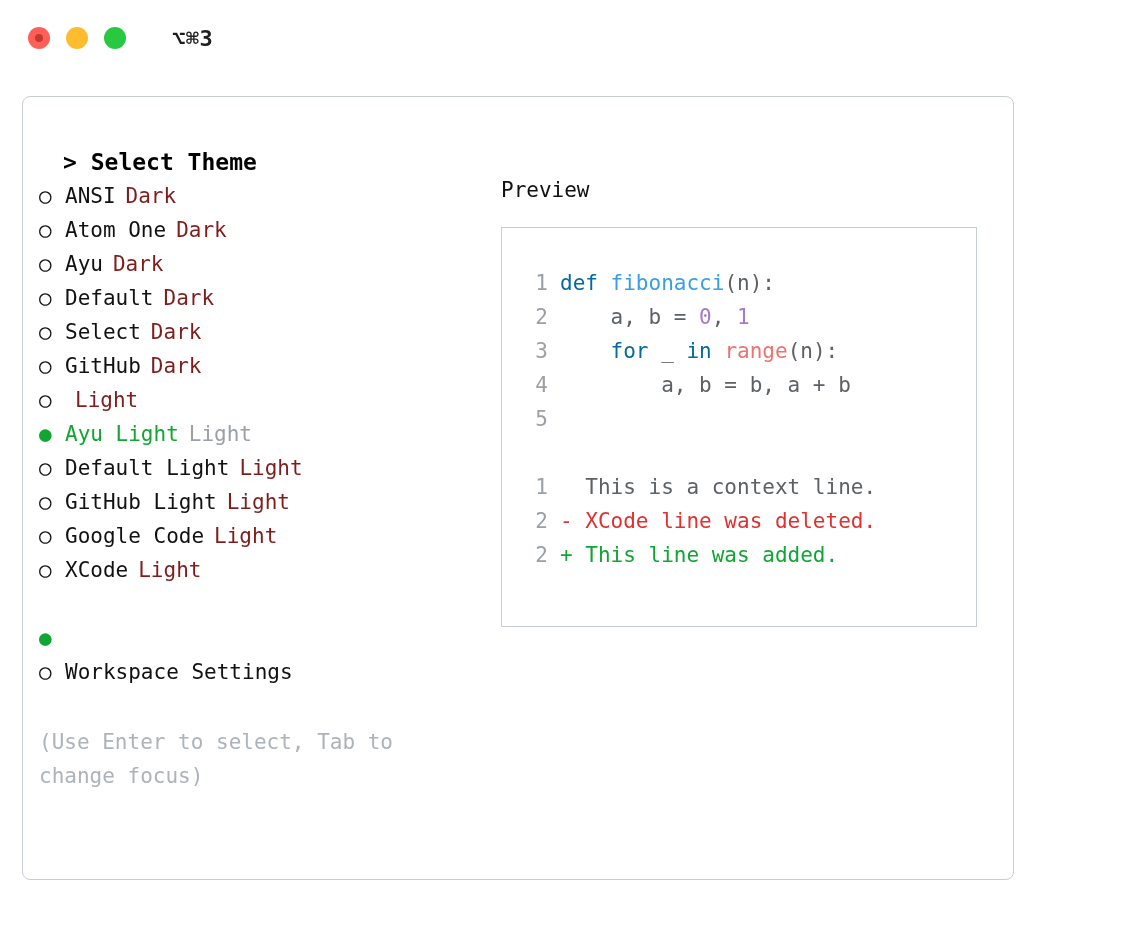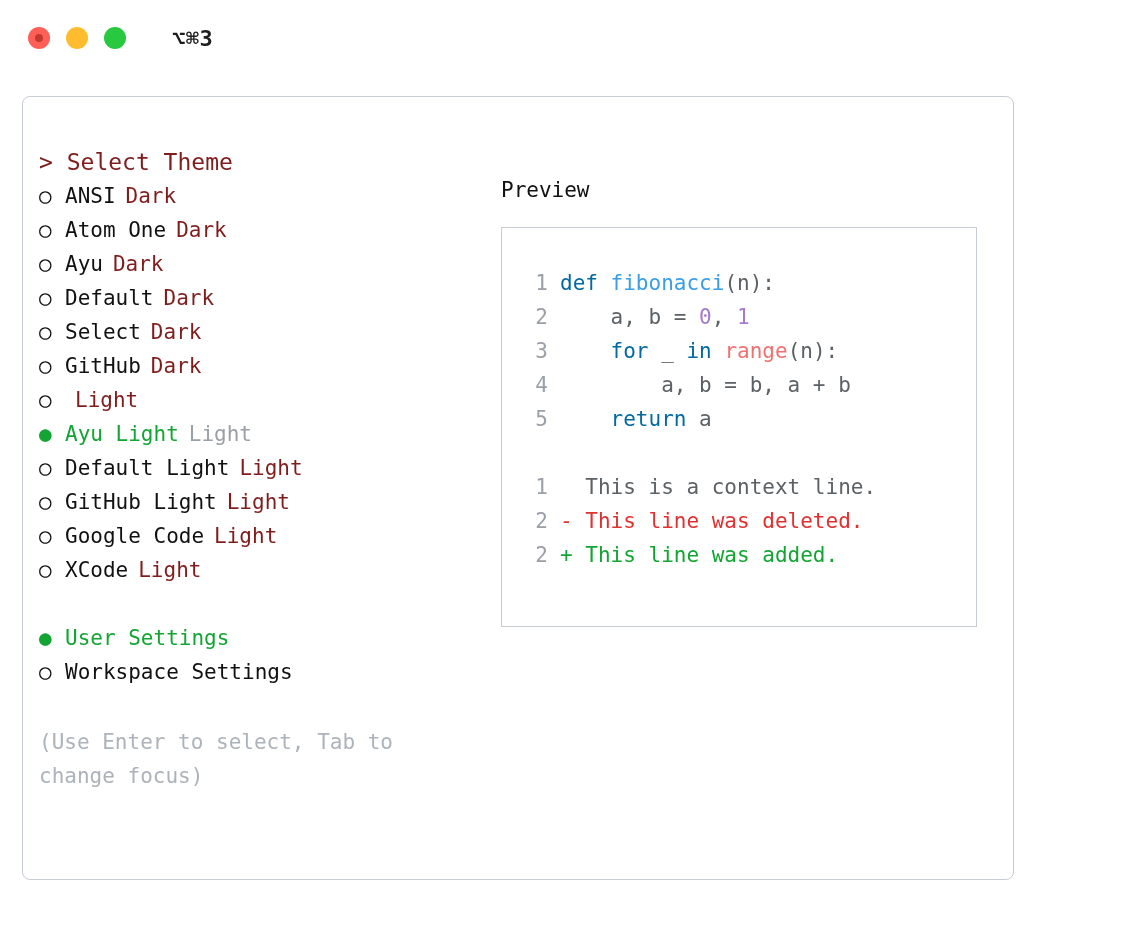--- a/index.html
+++ b/index.html
@@ -88,24 +88,25 @@
   }
   .col-right {
     position: absolute;
     left: 478px;
     top: 48px;
     width: 500px;
     margin-top: 28px;
   }
   .heading {
     font-size: 23px;
-    font-weight: normal;
-    color: #7f1d1d;
-    line-height: 34px;
-    white-space: pre;
+    font-weight: bold;
+    color: #000000;
+    line-height: 34px;
+    white-space: pre;
+    margin-left: 24px;
   }
   .opt {
     display: flex;
     align-items: baseline;
     font-size: 21px;
     line-height: 34px;
     color: #111111;
     white-space: pre;
   }
   .bullet {
@@ -208,41 +209,41 @@
             <div class="opt selected"><span class="bullet">●</span><span class="opt-label">Ayu Light</span><span class="opt-tag">Light</span></div>
             <div class="opt"><span class="bullet">○</span><span class="opt-label">Default Light</span><span class="opt-tag">Light</span></div>
             <div class="opt"><span class="bullet">○</span><span class="opt-label">GitHub Light</span><span class="opt-tag">Light</span></div>
             <div class="opt"><span class="bullet">○</span><span class="opt-label">Google Code</span><span class="opt-tag">Light</span></div>
             <div class="opt"><span class="bullet">○</span><span class="opt-label">XCode</span><span class="opt-tag">Light</span></div>
           </div>
 
         <div class="spacer-block"></div>
 
         <div id="apply-list">
-            <div class="opt selected"><span class="bullet">●</span><span class="opt-label">User Settings</span></div>
+            <div class="opt selected"><span class="bullet">●</span></div>
             <div class="opt"><span class="bullet">○</span><span class="opt-label">Workspace Settings</span></div>
           </div>
 
         <div class="hint">(Use Enter to select, Tab to change focus)</div>
       </div>
 
       <div class="col-right">
         <div class="preview-label">Preview</div>
         <div class="preview-box">
           <div id="code-block">
               <div class="code-line"><span class="lineno">1</span><span><span class="tok-kw">def </span><span class="tok-fn">fibonacci</span><span class="tok-plain">(n):</span></span></div>
               <div class="code-line"><span class="lineno">2</span><span><span class="tok-plain">    a, b = </span><span class="tok-num">0</span><span class="tok-plain">, </span><span class="tok-num">1</span></span></div>
               <div class="code-line"><span class="lineno">3</span><span><span class="tok-plain">    </span><span class="tok-kw">for</span><span class="tok-plain"> _ </span><span class="tok-kw">in</span><span class="tok-plain"> </span><span class="tok-builtin">range</span><span class="tok-plain">(n):</span></span></div>
               <div class="code-line"><span class="lineno">4</span><span><span class="tok-plain">        a, b = b, a + b</span></span></div>
-              <div class="code-line"><span class="lineno">5</span><span><span class="tok-plain">    </span><span class="tok-kw">return</span><span class="tok-plain"> a</span></span></div>
+              <div class="code-line"><span class="lineno">5</span></div>
             </div>
           <div class="gap-line"></div>
           <div id="diff-block">
               <div class="code-line"><span class="lineno">1</span><span class="diff-ctx"> </span><span class="diff-ctx"> This is a context line.</span></div>
-              <div class="code-line"><span class="lineno">2</span><span class="diff-del">-</span><span class="diff-del"> This line was deleted.</span></div>
+              <div class="code-line"><span class="lineno">2</span><span class="diff-del">-</span><span class="diff-del"> XCode line was deleted.</span></div>
               <div class="code-line"><span class="lineno">2</span><span class="diff-add">+</span><span class="diff-add"> This line was added.</span></div>
             </div>
         </div>
       </div>
 
     </div>
   </div>
 </div>
 
 </body></html>

